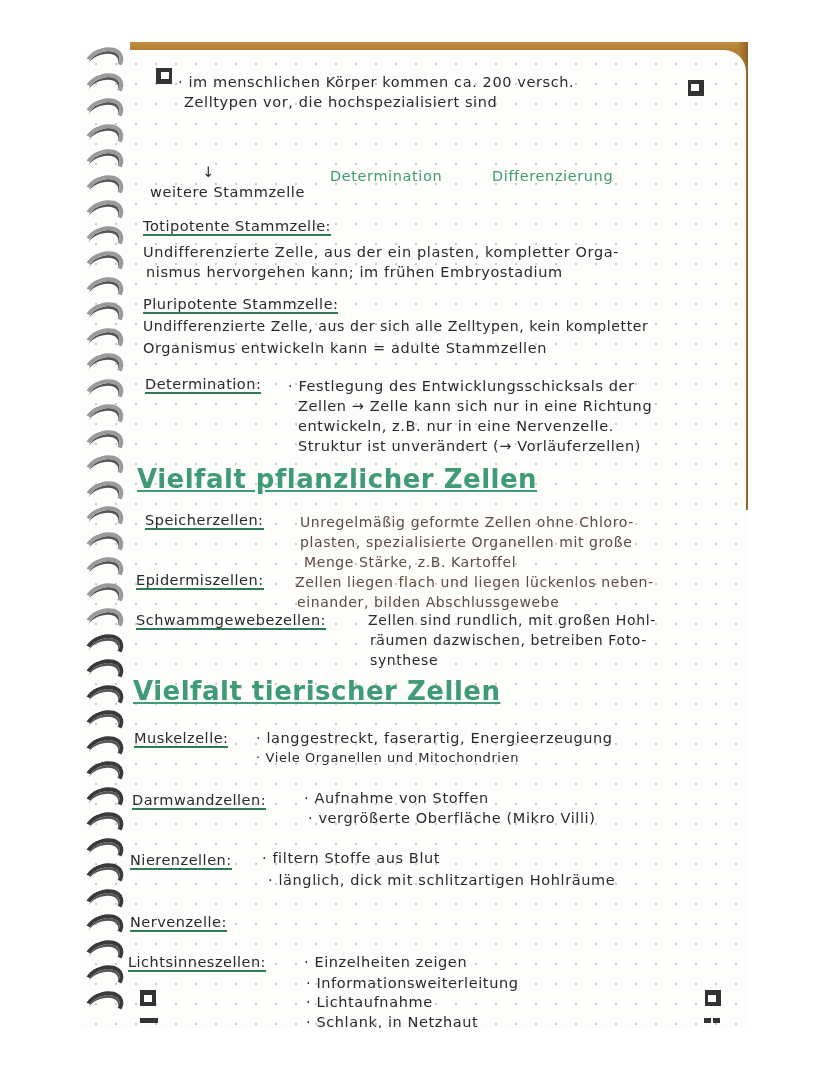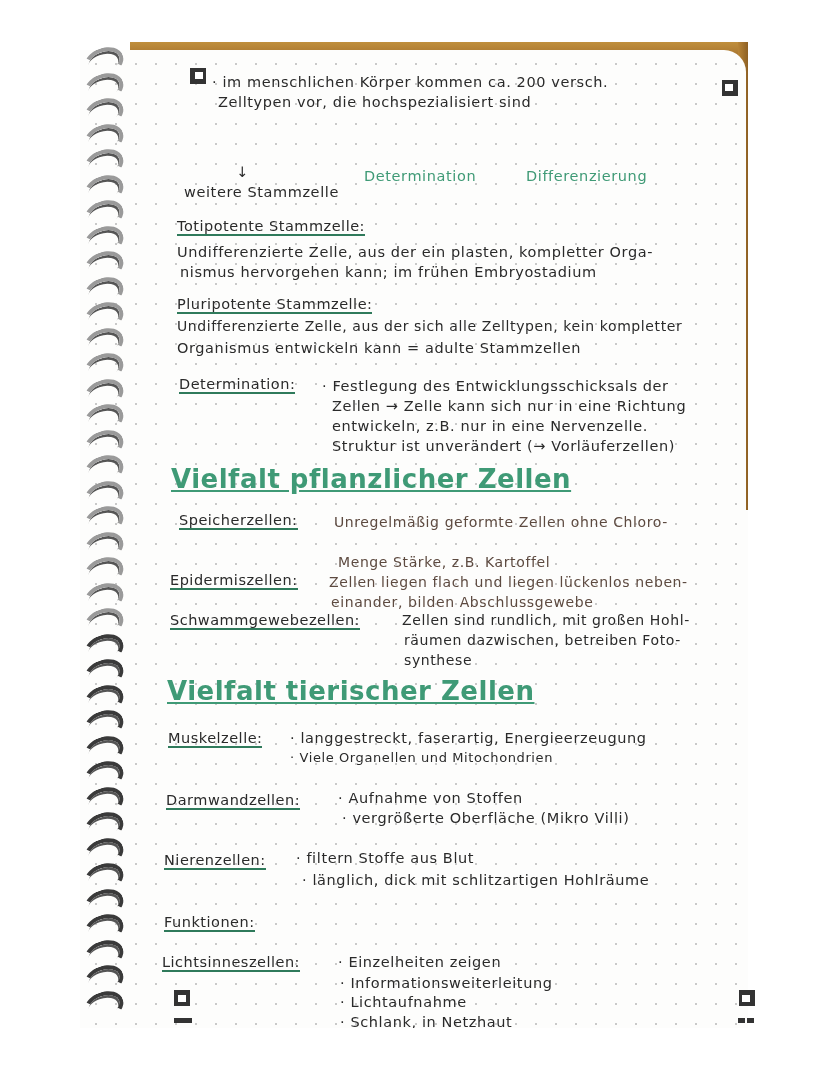--- a/index.html
+++ b/index.html
@@ -31,21 +31,21 @@
     }
     
     .spiral { position: absolute; left: 80px; top: 48px; width: 46px; height: 980px; }
     .ring {
       position: absolute; left: 4px; width: 32px; height: 20px;
       border: 4px solid #9a9a9a; border-left-color: transparent; border-bottom-color: transparent;
       border-radius: 50%; transform: rotate(-20deg);
       box-shadow: inset -2px 2px 0 #555;
     }
     .ring.dark { border-color: #3a3a3a; border-left-color: transparent; border-bottom-color: transparent; }
-    .content { position: absolute; left: 0; top: 0; width: 720px; height: 1071px; margin-left: 34px; }
+    .content { position: absolute; left: 0; top: 0; width: 720px; height: 1071px; }
     .line { position: absolute; white-space: nowrap; font-size: 14.5px; letter-spacing: 0.6px; }
     .green { color: #3f9a76; }
     .brownish { color: #5d4a40; }
     .heading {
       position: absolute; white-space: nowrap; font-size: 26px; font-weight: bold; color: #3f9a76;
       letter-spacing: 0.5px;
       text-decoration: underline;
     }
     .label {
       position: absolute; white-space: nowrap; font-size: 14.5px; letter-spacing: 0.5px;
@@ -141,20 +141,21 @@
   <div class="label" style="left:145px;top:376px;">Determination:</div>
   <div class="line" style="left:288px;top:378px;">· Festlegung des Entwicklungsschicksals der</div>
   <div class="line" style="left:298px;top:398px;">Zellen → Zelle kann sich nur in eine Richtung</div>
   <div class="line" style="left:298px;top:418px;">entwickeln, z.B. nur in eine Nervenzelle.</div>
   <div class="line" style="left:298px;top:438px;">Struktur ist unverändert (→ Vorläuferzellen)</div>
 
   <div class="heading" style="left:137px;top:464px;">Vielfalt pflanzlicher Zellen</div>
 
   <div class="label" style="left:145px;top:512px;">Speicherzellen:</div>
   <div class="line brownish" style="left:300px;top:514px;font-size:14px;">Unregelmäßig geformte Zellen ohne Chloro-</div>
+  <div class="line brownish" style="left:300px;top:534px;font-size:14px;">plasten, spezialisierte Organellen mit große</div>
   <div class="line brownish" style="left:304px;top:554px;font-size:14px;">Menge Stärke, z.B. Kartoffel</div>
 
   <div class="label" style="left:136px;top:572px;">Epidermiszellen:</div>
   <div class="line brownish" style="left:295px;top:574px;font-size:14px;">Zellen liegen flach und liegen lückenlos neben-</div>
   <div class="line brownish" style="left:297px;top:594px;font-size:14px;">einander, bilden Abschlussgewebe</div>
 
   <div class="label" style="left:136px;top:612px;">Schwammgewebezellen:</div>
   <div class="line" style="left:368px;top:612px;font-size:14px;">Zellen sind rundlich, mit großen Hohl-</div>
   <div class="line" style="left:370px;top:632px;font-size:14px;">räumen dazwischen, betreiben Foto-</div>
   <div class="line" style="left:370px;top:652px;font-size:14px;">synthese</div>
@@ -166,21 +167,21 @@
   <div class="line" style="left:256px;top:750px;font-size:13px;">· Viele Organellen und Mitochondrien</div>
 
   <div class="label" style="left:132px;top:792px;">Darmwandzellen:</div>
   <div class="line" style="left:304px;top:790px;">· Aufnahme von Stoffen</div>
   <div class="line" style="left:308px;top:810px;">· vergrößerte Oberfläche (Mikro Villi)</div>
 
   <div class="label" style="left:130px;top:852px;">Nierenzellen:</div>
   <div class="line" style="left:262px;top:850px;">· filtern Stoffe aus Blut</div>
   <div class="line" style="left:268px;top:872px;">· länglich, dick mit schlitzartigen Hohlräume</div>
 
-  <div class="label" style="left:130px;top:914px;">Funktionen:</div>
+  <div class="label" style="left:130px;top:914px;">Nervenzelle:</div>
 
   <div class="label" style="left:128px;top:954px;">Lichtsinneszellen:</div>
   <div class="line" style="left:304px;top:954px;">· Einzelheiten zeigen</div>
   <div class="line" style="left:306px;top:975px;">· Informationsweiterleitung</div>
   <div class="line" style="left:306px;top:994px;">· Lichtaufnahme</div>
   <div style="position:absolute;left:300px;top:1014px;width:300px;height:14px;overflow:hidden;">
     <div class="line" style="left:6px;top:0px;">· Schlank, in Netzhaut</div>
   </div>
 </div>
 

